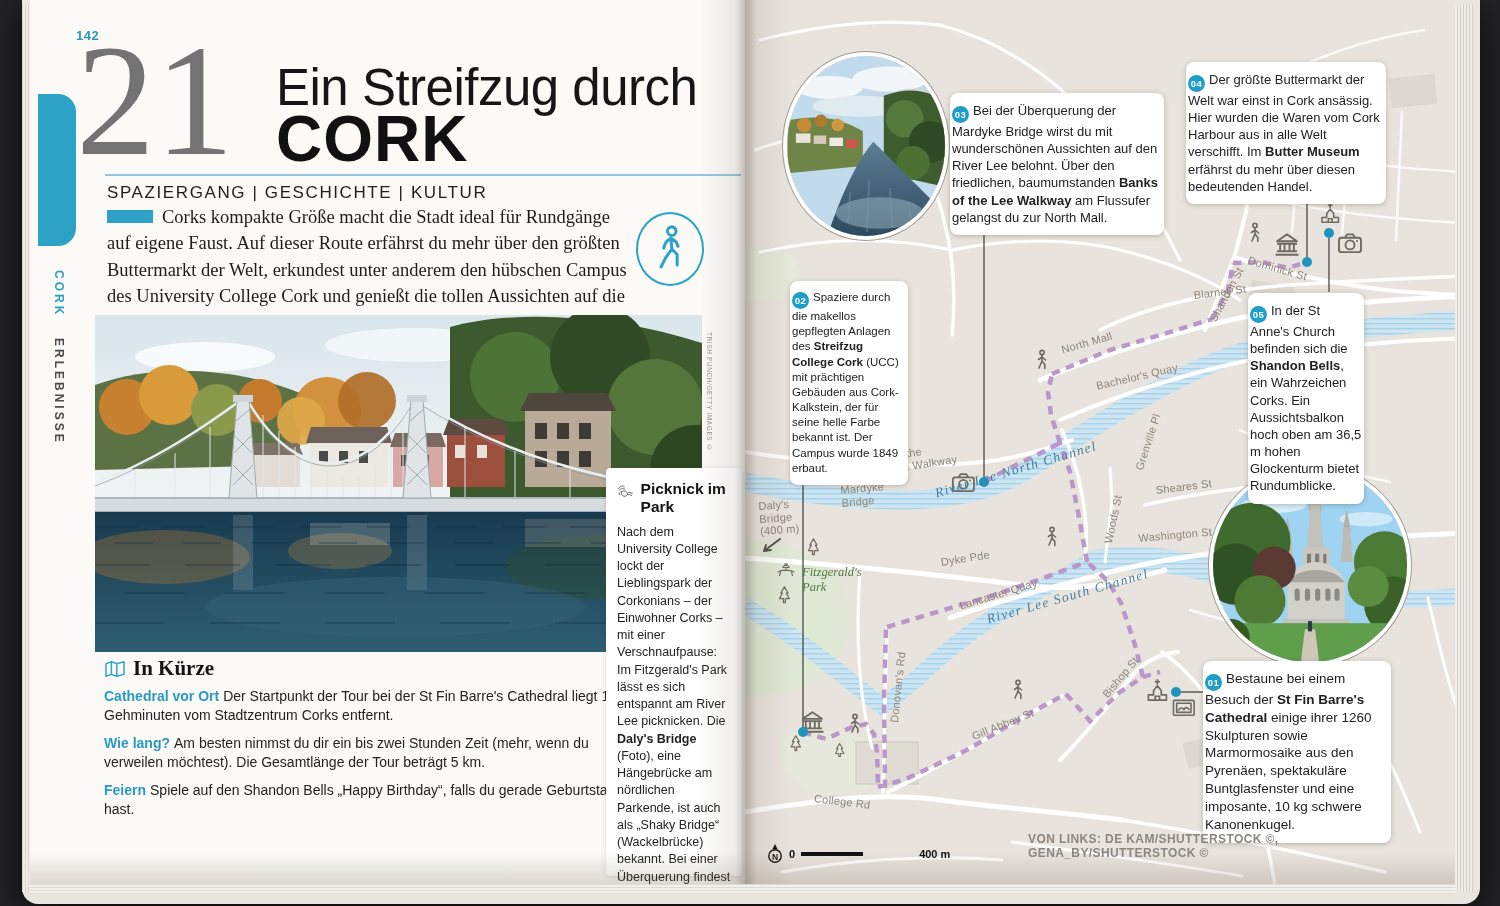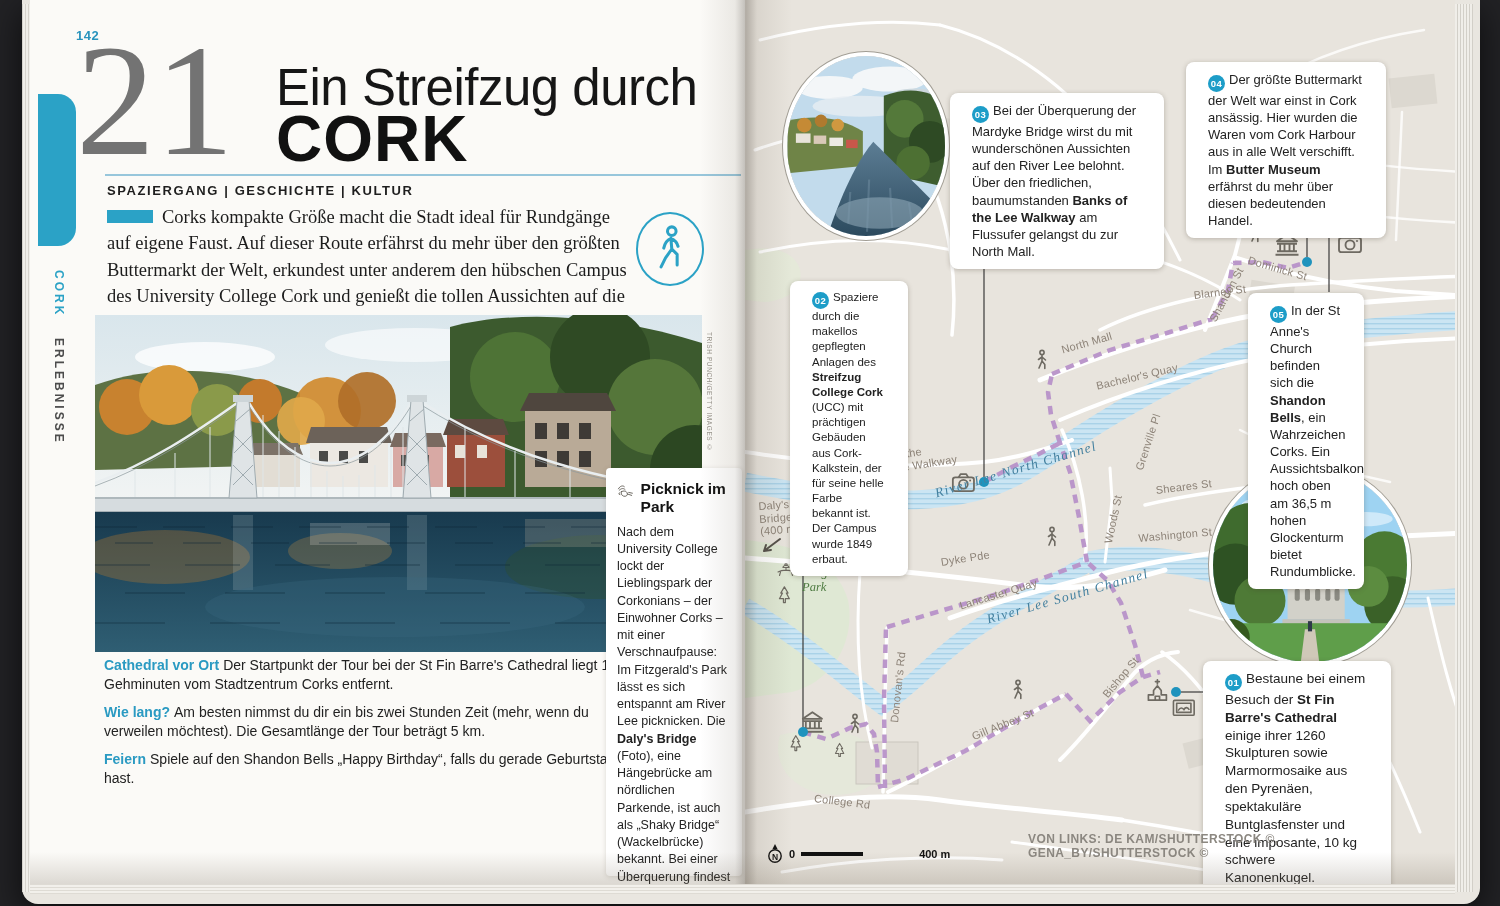--- a/index.html
+++ b/index.html
@@ -18,37 +18,37 @@
 
   
   .pagenum{position:absolute;left:46px;top:28px;font-size:13px;font-weight:bold;color:#2a94bd;letter-spacing:.5px;}
   .tab{position:absolute;left:8px;top:94px;width:38px;height:152px;background:#2ba2c6;border-radius:0 18px 18px 0;}
   .rail{position:absolute;left:22px;top:270px;writing-mode:vertical-rl;font-size:12px;font-weight:bold;letter-spacing:3px;}
   .rail .r1{color:#2ba2c6;}  .rail .r2{color:#4c4c4c;margin-top:14px;}
   .chapnum{position:absolute;left:46px;top:22px;font-family:"Liberation Serif",serif;font-weight:normal;font-size:158px;line-height:1;color:#737373;}
   .titletop{position:absolute;left:246px;top:58px;font-size:51px;color:#161616;letter-spacing:-.5px;}
   .titlemain{position:absolute;left:246px;top:102px;font-size:64px;font-weight:bold;color:#111;letter-spacing:1px;}
   .divider{position:absolute;left:75px;top:174px;width:636px;height:2px;background:#97c6db;}
-  .kicker{position:absolute;left:77px;top:183px;font-size:13px;font-weight:bold;color:#1e1e1e;letter-spacing:1.6px;}
+  .kicker{position:absolute;left:77px;top:183px;font-size:17px;font-weight:normal;color:#1e1e1e;letter-spacing:1.6px;}
   .intro{position:absolute;left:77px;top:204px;width:528px;font-family:"Liberation Serif",serif;font-size:18.5px;line-height:1.42;color:#1c1c1c;}
   .intro .lead{display:inline-block;width:46px;height:13px;background:#2ba2c6;margin-right:9px;}
   .walkbadge{position:absolute;left:606px;top:212px;width:64px;height:70px;border:2.5px solid #2ba2c6;border-radius:50%;display:flex;align-items:center;justify-content:center;}
   .photo{position:absolute;left:65px;top:315px;width:607px;height:337px;overflow:hidden;}
   .photocredit{position:absolute;left:676px;top:332px;writing-mode:vertical-rl;font-size:6.5px;color:#9a968e;letter-spacing:.6px;}
   .ik{position:absolute;left:74px;top:656px;width:530px;}
   .ik h3{margin:0 0 6px 0;font-family:"Liberation Serif",serif;font-size:21px;color:#141414;display:flex;align-items:center;gap:7px;}
   .ik p{margin:0 0 9px 0;font-size:14px;line-height:1.36;color:#222;}
   .iklab{color:#2a9ac2;font-weight:bold;margin-right:4px;}
   .sidebox{position:absolute;left:576px;top:468px;width:136px;height:408px;background:#ffffff;border-radius:4px;box-shadow:0 1px 5px rgba(70,60,45,.18);padding:12px 11px;box-sizing:border-box;}
   .sidebox h4{margin:0 0 8px 0;font-size:15.5px;line-height:1.15;color:#141414;display:flex;gap:6px;align-items:flex-start;}
   .sidebody{font-size:12.5px;line-height:1.38;color:#232323;}
 
   
   .mapsvg{position:absolute;left:0;top:0;}
-  .callout{position:absolute;background:#fff;border-radius:8px;box-shadow:0 1px 5px rgba(70,60,45,.30);padding:9px 22px;font-size:13px;line-height:1.32;color:#222;box-sizing:border-box;}
+  .callout{position:absolute;background:#fff;border-radius:8px;box-shadow:0 1px 5px rgba(70,60,45,.30);padding:9px 2px;font-size:13px;line-height:1.32;color:#222;box-sizing:border-box;}
   .badge{display:inline-block;width:17px;height:17px;border-radius:50%;background:#1d9dc8;color:#fff;font-size:9.5px;font-weight:bold;line-height:17px;text-align:center;margin-right:4px;vertical-align:-3px;letter-spacing:.5px;}
   .mlbl{position:absolute;font-size:11px;color:#8d8378;white-space:pre-line;transform-origin:0 0;letter-spacing:.2px;line-height:1.15;}
   .rlbl{position:absolute;font-family:"Liberation Serif",serif;font-style:italic;font-size:13.5px;color:#44809f;letter-spacing:1.4px;white-space:nowrap;transform-origin:0 0;}
   .plbl{position:absolute;font-family:"Liberation Serif",serif;font-style:italic;font-size:12.5px;color:#4f7c42;white-space:pre-line;line-height:1.2;}
   .ovalphoto{position:absolute;left:42px;top:56px;width:158px;height:180px;border-radius:50%;overflow:hidden;box-shadow:0 0 0 4px #fff,0 0 0 5px #a19d94;}
   .circphoto{position:absolute;left:468px;top:468px;width:194px;height:194px;border-radius:50%;overflow:hidden;box-shadow:0 0 0 4px #fff,0 0 0 5px #a19d94;}
   .scalebar{position:absolute;left:22px;top:843px;display:flex;align-items:center;gap:6px;color:#111;}
   .scalebar .zero{font-size:11px;font-weight:bold;}
   .scalebar .bar{width:62px;height:4px;background:#111;}
   .scalebar .dist{font-size:11px;font-weight:bold;margin-left:50px;}
@@ -191,20 +191,26 @@
           <line x1="20" y1="228" x2="607" y2="228" stroke-dasharray="38 30"></line>
           <line x1="0" y1="250" x2="607" y2="250" stroke-dasharray="55 35"></line>
           <line x1="30" y1="278" x2="607" y2="278" stroke-dasharray="60 40"></line>
           <line x1="0" y1="308" x2="607" y2="308" stroke-dasharray="70 45"></line>
         </g>
       </svg>
     </div>
     <div class="photocredit">TRISH PUNCH/GETTY IMAGES ©</div>
 
     <div class="ik">
+      <h3>
+        <svg width="22" height="18" viewBox="0 0 24 20" fill="none" stroke="#2ba2c6" stroke-width="1.6" stroke-linejoin="round">
+          <path d="M2 4 L8 2 L14 4 L22 2 L22 16 L14 18 L8 16 L2 18 Z M8 2 L8 16 M14 4 L14 18"></path>
+        </svg>
+        <span>In Kürze</span>
+      </h3>
       <p><span class="iklab">Cathedral vor Ort</span><span>Der Startpunkt der Tour bei der St Fin Barre's Cathedral liegt 10 Gehminuten vom Stadtzentrum Corks entfernt.</span></p>
       <p><span class="iklab">Wie lang?</span><span>Am besten nimmst du dir ein bis zwei Stunden Zeit (mehr, wenn du verweilen möchtest). Die Gesamtlänge der Tour beträgt 5 km.</span></p>
       <p><span class="iklab">Feiern</span><span>Spiele auf den Shandon Bells „Happy Birthday“, falls du gerade Geburtstag hast.</span></p>
     </div>
 
     <div class="sidebox">
       <h4>
         <svg width="24" height="22" viewBox="0 0 24 22" fill="none" stroke="#5c5850" stroke-width="1.2" stroke-linecap="round">
           <path d="M2 8 C4 4 8 3 10 5 M3 10 C6 7 9 7 11 9 M4 13 C2 14 2 16 4 16 M6 12 C9 10 13 11 14 14 C15 17 12 19 9 18 C6 17 5 14 6 12 Z M14 15 L20 17 M16 13 L21 14"></path>
         </svg>

